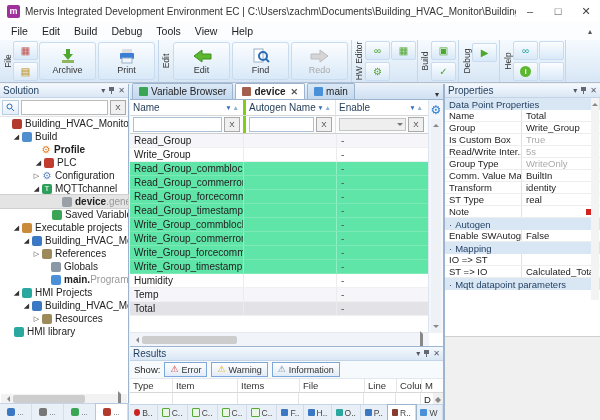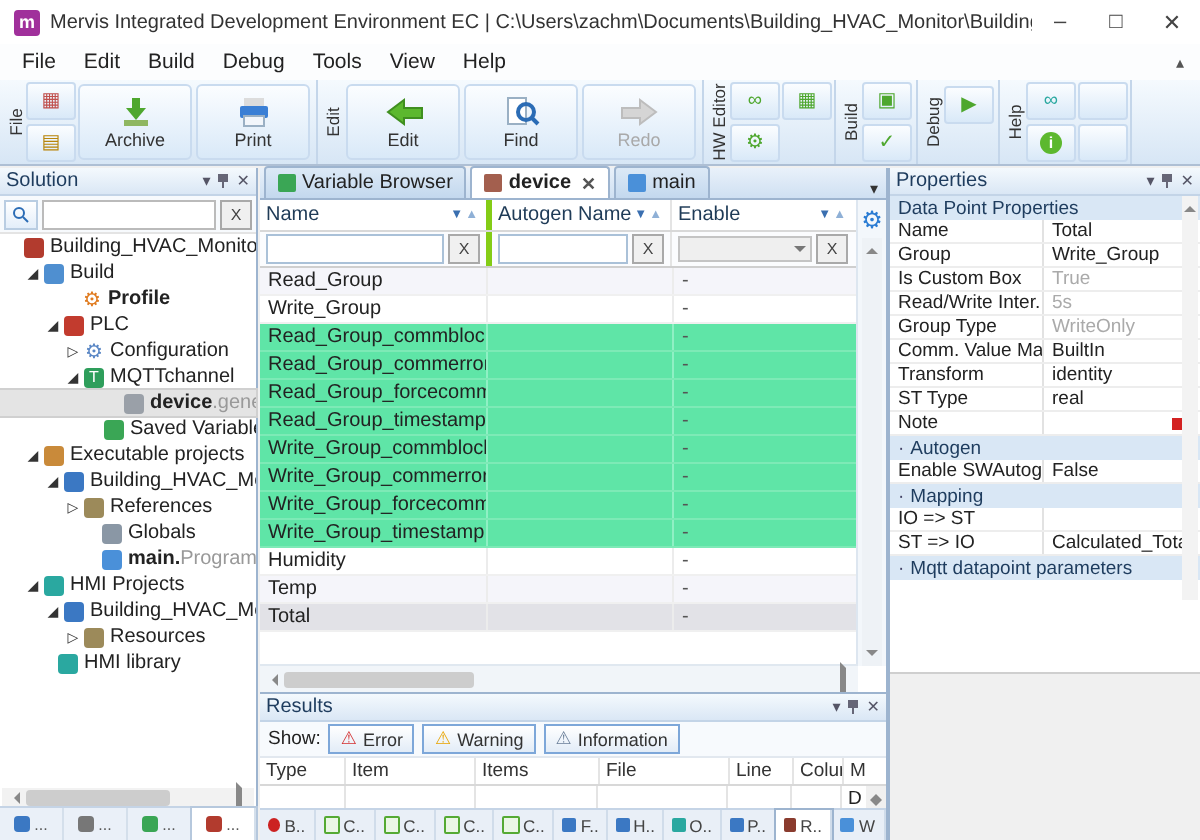--- a/index.html
+++ b/index.html
@@ -300,21 +300,21 @@
     <div class="t-item" style="padding-left:12px">
         <span class="t-exp">◢</span>
         <span class="t-ico i-system"></span>
         <span class="t-label">Build</span>
       </div>
     <div class="t-item" style="padding-left:31px">
         <span class="t-exp"></span>
         <span class="t-ico t-gear" style="color:#e07b1f">⚙</span>
         <span class="t-label b">Profile</span>
       </div>
-    <div class="t-item" style="padding-left:22px">
+    <div class="t-item" style="padding-left:34px">
         <span class="t-exp">◢</span>
         <span class="t-ico i-plc"></span>
         <span class="t-label">PLC</span>
       </div>
     <div class="t-item" style="padding-left:32px">
         <span class="t-exp">▷</span>
         <span class="t-ico t-gear" style="color:#5a87c5">⚙</span>
         <span class="t-label">Configuration</span>
       </div>
     <div class="t-item" style="padding-left:32px">
@@ -367,21 +367,21 @@
     <div class="t-item" style="padding-left:22px">
         <span class="t-exp">◢</span>
         <span class="t-ico i-proj"></span>
         <span class="t-label">Building_HVAC_Moni</span>
       </div>
     <div class="t-item" style="padding-left:32px">
         <span class="t-exp">▷</span>
         <span class="t-ico i-res"></span>
         <span class="t-label">Resources</span>
       </div>
-    <div class="t-item" style="padding-left:19px">
+    <div class="t-item" style="padding-left:4px">
         <span class="t-exp"></span>
         <span class="t-ico i-hmi"></span>
         <span class="t-label">HMI library</span>
       </div>
   </div>
   <div class="sol-hscroll">
     <span class="arr l"></span>
     <span class="thumb-h" style="width:72px"></span>
     <span class="arr r" style="margin-left:auto"></span>
   </div>

